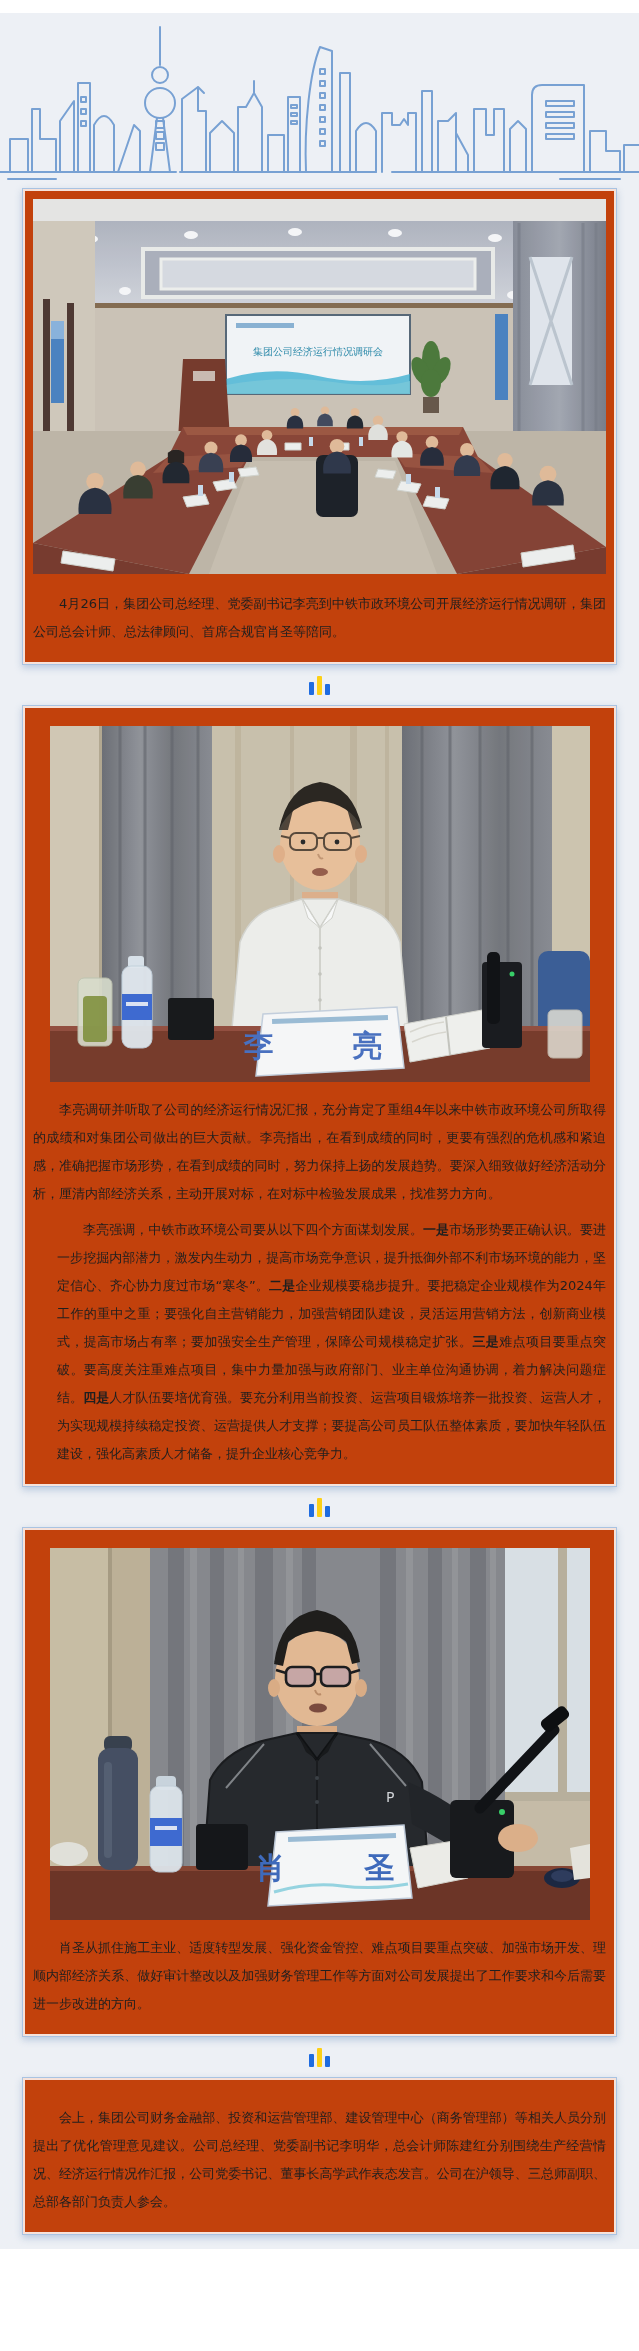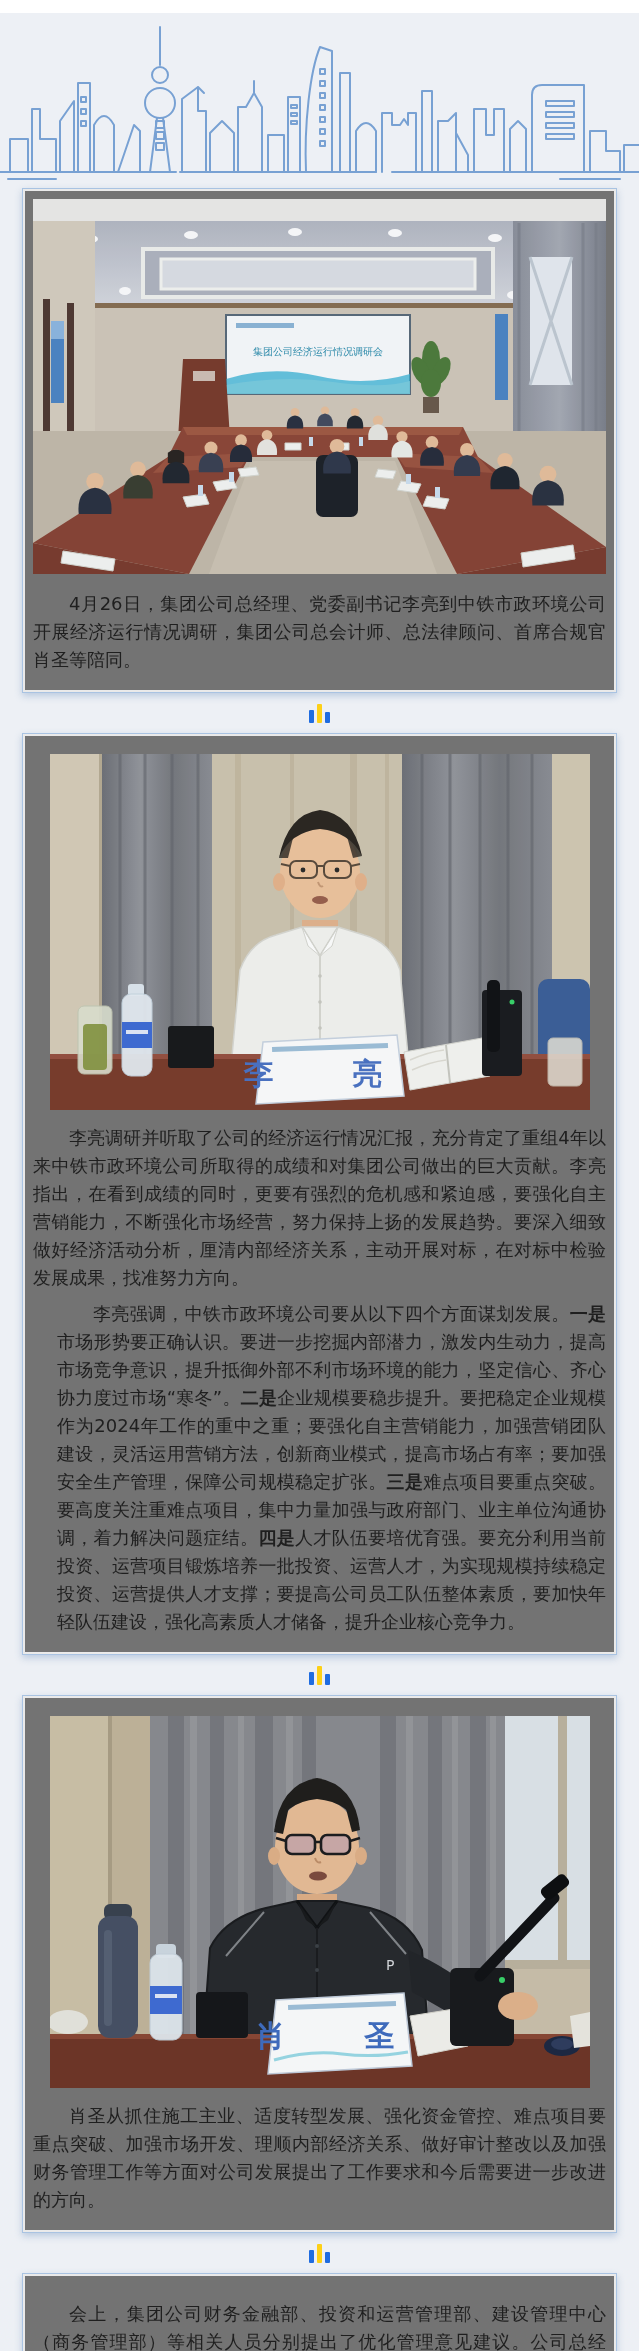--- a/index.html
+++ b/index.html
@@ -1,25 +1,25 @@
 <!DOCTYPE html>
 <html><head>
 <meta charset="utf-8">
 <style>
   html,body{margin:0;padding:0;}
   body{background:#ffffff;font-family:"DejaVu Sans","Liberation Sans",sans-serif;}
   .page{width:639px;background:#edf0f5;padding-bottom:14px;}
   .top-strip{height:13px;background:#ffffff;}
   .skyline{display:block;}
-  .card{width:573px;margin:0 auto;background:#737373;border:1px solid #a9c3e2;
+  .card{width:573px;margin:0 auto;background:#c2410c;border:1px solid #a9c3e2;
         box-shadow:0 3px 7px rgba(125,155,195,.45), inset 0 0 0 2px rgba(255,255,255,.85);
         padding:10px;}
   .photo{display:block;margin:0 auto;}
   .photo-pad{margin-top:10px;text-align:right;}
-  .para{font-size:18px;line-height:28px;color:#1f1f1f;text-align:justify;
+  .para{font-size:13px;line-height:28px;color:#1f1f1f;text-align:justify;
         text-indent:2em;margin:12px 0 8px;}
   .para + .para{margin-top:0;margin-left:24px;}
   .divider-row{height:40px;display:flex;align-items:center;justify-content:center;}
   .bars{display:flex;align-items:flex-end;gap:3px;}
   .bar{width:5px;border-radius:1px;}
   .bar.b1{height:13px;background:#1f6ce0;}
   .bar.y {height:19px;background:#fdd017;}
   .bar.b2{height:11px;background:#1f6ce0;}
 </style>
 </head>
@@ -343,21 +343,21 @@
         <path d="M360 306 Q378 298 394 296 M362 316 Q380 308 396 306" stroke="#dedcd4" stroke-width="1.5" fill="none"></path>
 
         <rect x="432" y="236" width="40" height="86" rx="4" fill="#1a1b1f"></rect>
         <rect x="437" y="226" width="13" height="72" rx="5" fill="#101114"></rect>
         <circle cx="462" cy="248" r="2.5" fill="#39d46a"></circle>
 
         <rect x="498" y="284" width="34" height="48" rx="5" fill="#e9e5da" opacity=".85" stroke="#cfc9bb"></rect>
         <rect width="540" height="356" fill="#2e4258" opacity="0.04"></rect>
       </svg>
     </figure>
-    <p class="para" style="margin-top:14px">李亮调研并听取了公司的经济运行情况汇报，充分肯定了重组4年以来中铁市政环境公司所取得的成绩和对集团公司做出的巨大贡献。李亮指出，在看到成绩的同时，更要有强烈的危机感和紧迫感，要强化自主营销能力，不断强化市场经营，努力保持上扬的发展趋势。要深入细致做好经济活动分析，厘清内部经济关系，主动开展对标，在对标中检验发展成果，找准努力方向。</p>
+    <p class="para" style="margin-top:14px">李亮调研并听取了公司的经济运行情况汇报，充分肯定了重组4年以来中铁市政环境公司所取得的成绩和对集团公司做出的巨大贡献。李亮指出，在看到成绩的同时，更要有强烈的危机感和紧迫感，准确把握市场形势，在看到成绩的同时，努力保持上扬的发展趋势。要深入细致做好经济活动分析，厘清内部经济关系，主动开展对标，在对标中检验发展成果，找准努力方向。</p>
     <p class="para"><span>李亮强调，中铁市政环境公司要从以下四个方面谋划发展。</span><span style="font-weight: bold;">一是</span><span>市场形势要正确认识。要进一步挖掘内部潜力，激发内生动力，提高市场竞争意识，提升抵御外部不利市场环境的能力，坚定信心、齐心协力度过市场“寒冬”。</span><span style="font-weight: bold;">二是</span><span>企业规模要稳步提升。要把稳定企业规模作为2024年工作的重中之重；要强化自主营销能力，加强营销团队建设，灵活运用营销方法，创新商业模式，提高市场占有率；要加强安全生产管理，保障公司规模稳定扩张。</span><span style="font-weight: bold;">三是</span><span>难点项目要重点突破。要高度关注重难点项目，集中力量加强与政府部门、业主单位沟通协调，着力解决问题症结。</span><span style="font-weight: bold;">四是</span><span>人才队伍要培优育强。要充分利用当前投资、运营项目锻炼培养一批投资、运营人才，为实现规模持续稳定投资、运营提供人才支撑；要提高公司员工队伍整体素质，要加快年轻队伍建设，强化高素质人才储备，提升企业核心竞争力。</span></p>
   </section>
 
   <div class="divider-row">
     <div class="bars">
       <div class="bar b1"></div>
       <div class="bar y"></div>
       <div class="bar b2"></div>
     </div>
   </div>

